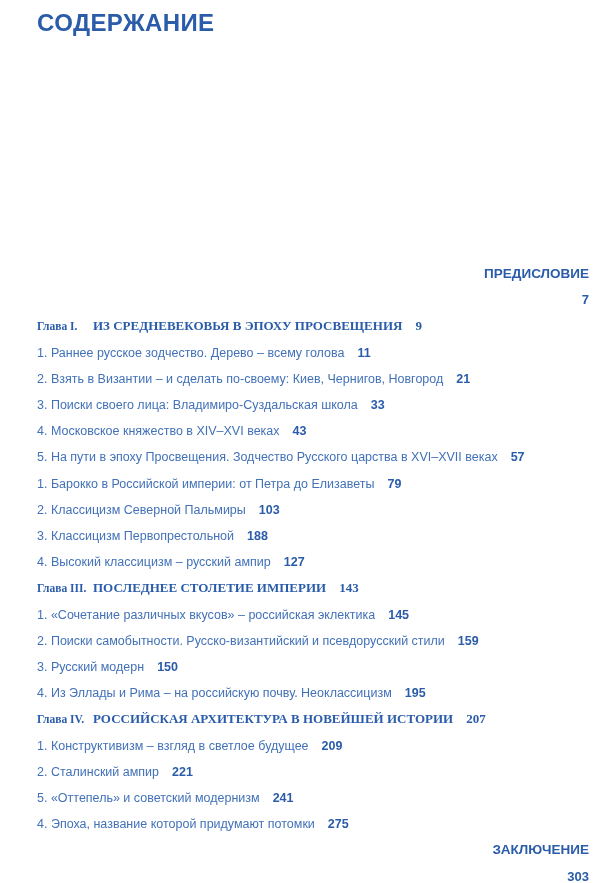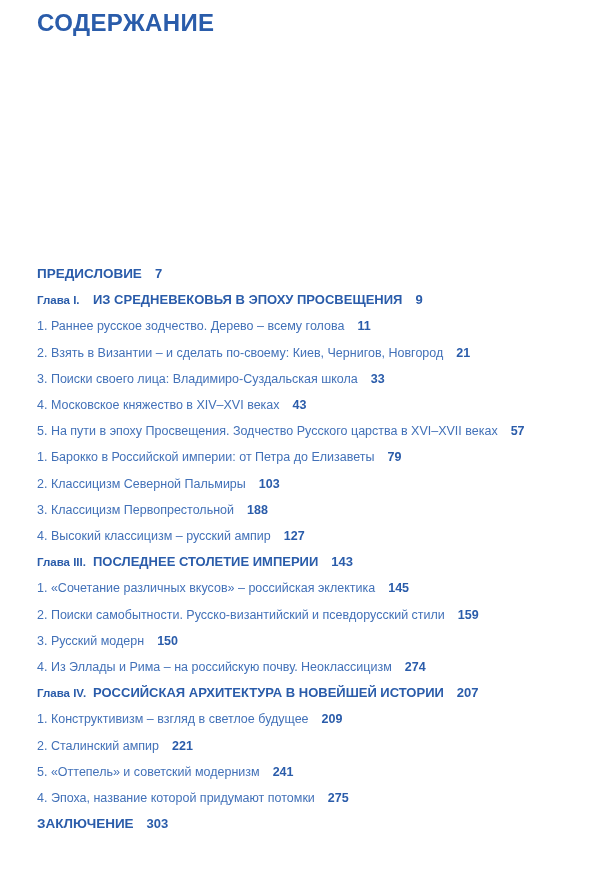--- a/index.html
+++ b/index.html
@@ -28,31 +28,33 @@
   }
   .toc{
     position:absolute;
     left:37px;top:261px;right:14px;
   }
   .row{
     display:flex;
     align-items:flex-end;
     line-height:26.2px;
     white-space:nowrap;
+    flex-direction:column;
   }
   .head-label{
     font-size:13.5px;
     font-weight:bold;
     color:var(--heading-color);
   }
   .chapter-head{
     display:flex;
     align-items:flex-start;
     line-height:26.2px;
     white-space:nowrap;
+    font-family:Liberation Serif, serif;
   }
   .ch-label{
     flex:0 0 56px;
     font-size:11.5px;
     font-weight:bold;
     color:var(--heading-color);
   }
   .ch-title{
     font-size:13px;
     font-weight:bold;
@@ -166,21 +168,21 @@
     <span class="pagenum">159</span>
   </div>
 
   <div class="item">
     <span class="item-text">3. Русский модерн</span>
     <span class="pagenum">150</span>
   </div>
 
   <div class="item">
     <span class="item-text">4. Из Эллады и Рима – на российскую почву. Неоклассицизм</span>
-    <span class="pagenum">274</span>
+    <span class="pagenum">195</span>
   </div>
 </div>
   </div>
 
   <div class="chapter">
     <div class="chapter-head">
       <span class="ch-label">Глава IV.</span>
       <span class="ch-title">РОССИЙСКАЯ АРХИТЕКТУРА В НОВЕЙШЕЙ ИСТОРИИ</span>
       <span class="pagenum">207</span>
     </div>

